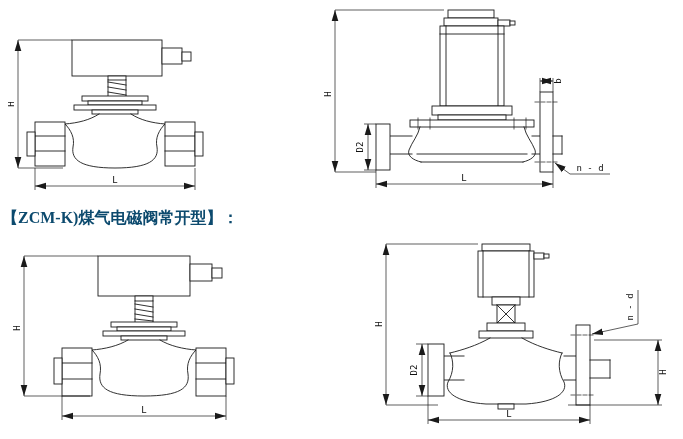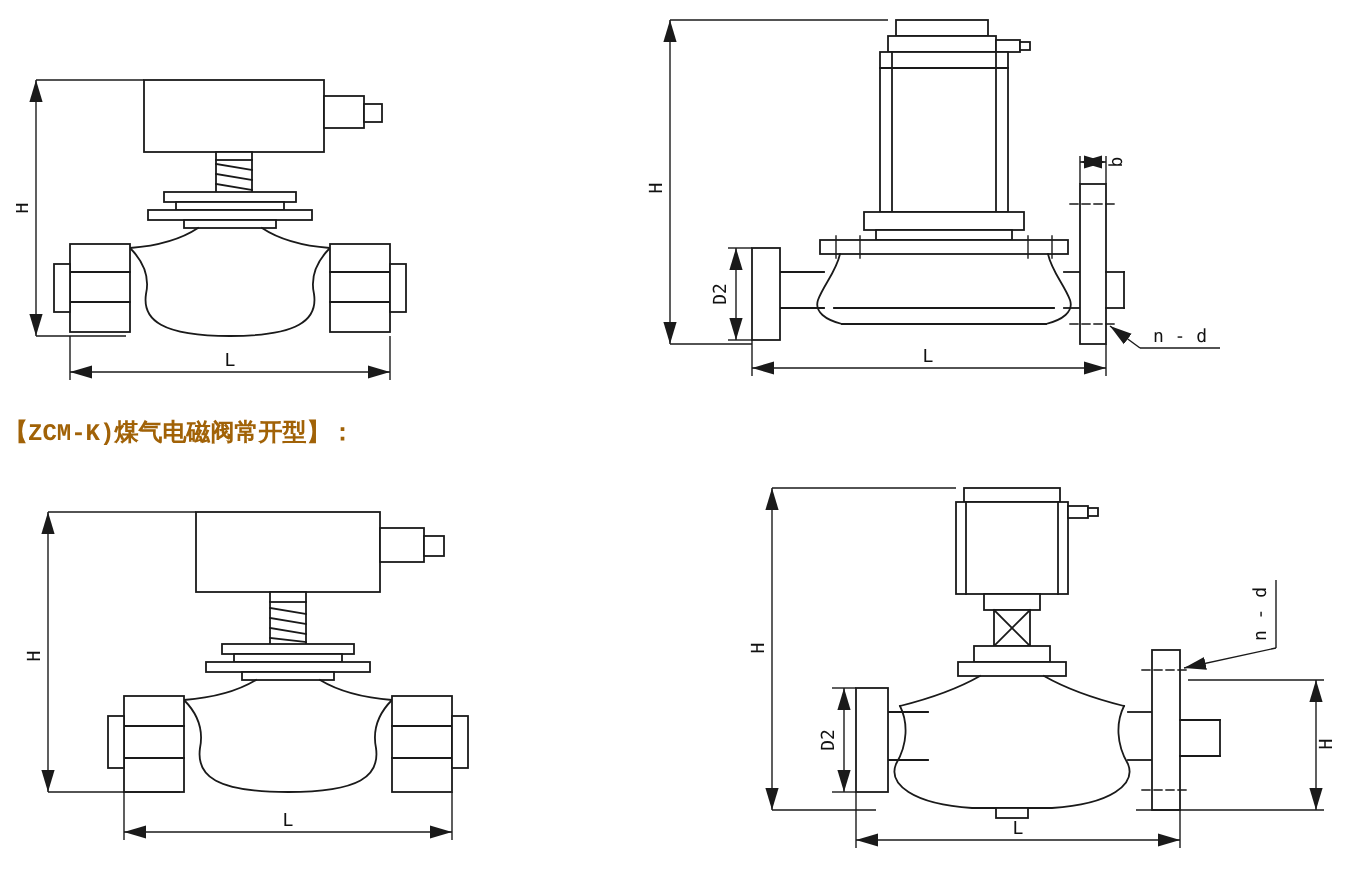--- a/index.html
+++ b/index.html
@@ -7,21 +7,21 @@
   body { font-family:"DejaVu Sans", sans-serif; }
   .canvas { position:relative; width:683px; height:439px; background:#fff; overflow:hidden; }
   .drawing { position:absolute; }
   .ln  { stroke:#1a1a1a; stroke-width:0.9; fill:none; stroke-linecap:square; }
   .fw  { fill:#ffffff; }
   .dim { stroke:#1a1a1a; stroke-width:0.7; fill:none; }
   .thin{ stroke-width:0.7; }
   .dash{ stroke-dasharray:4 2; }
   .dimtxt { font-family:"DejaVu Sans Mono", monospace; font-size:9px; fill:#111; stroke:none; }
   .section-label { position:absolute; left:2px; top:208px; font-weight:bold;
-                   font-size:12px; color:#a16207; font-family:Liberation Mono, monospace; }
+                   font-size:16px; color:#0c4a6e; font-family:Liberation Serif, serif; }
 </style>
 </head>
 <body>
 
 <div class="canvas">
 
   <svg class="drawing" style="left:8px;top:18px" width="200" height="185" viewBox="0 0 200 185">
     <defs>
       <marker id="a1" viewBox="0 0 10 8" refX="10" refY="4" markerWidth="11" markerHeight="9" orient="auto-start-reverse" markerUnits="userSpaceOnUse">
         <path d="M0,1 L10,4 L0,7 Z" fill="#1a1a1a"></path>

